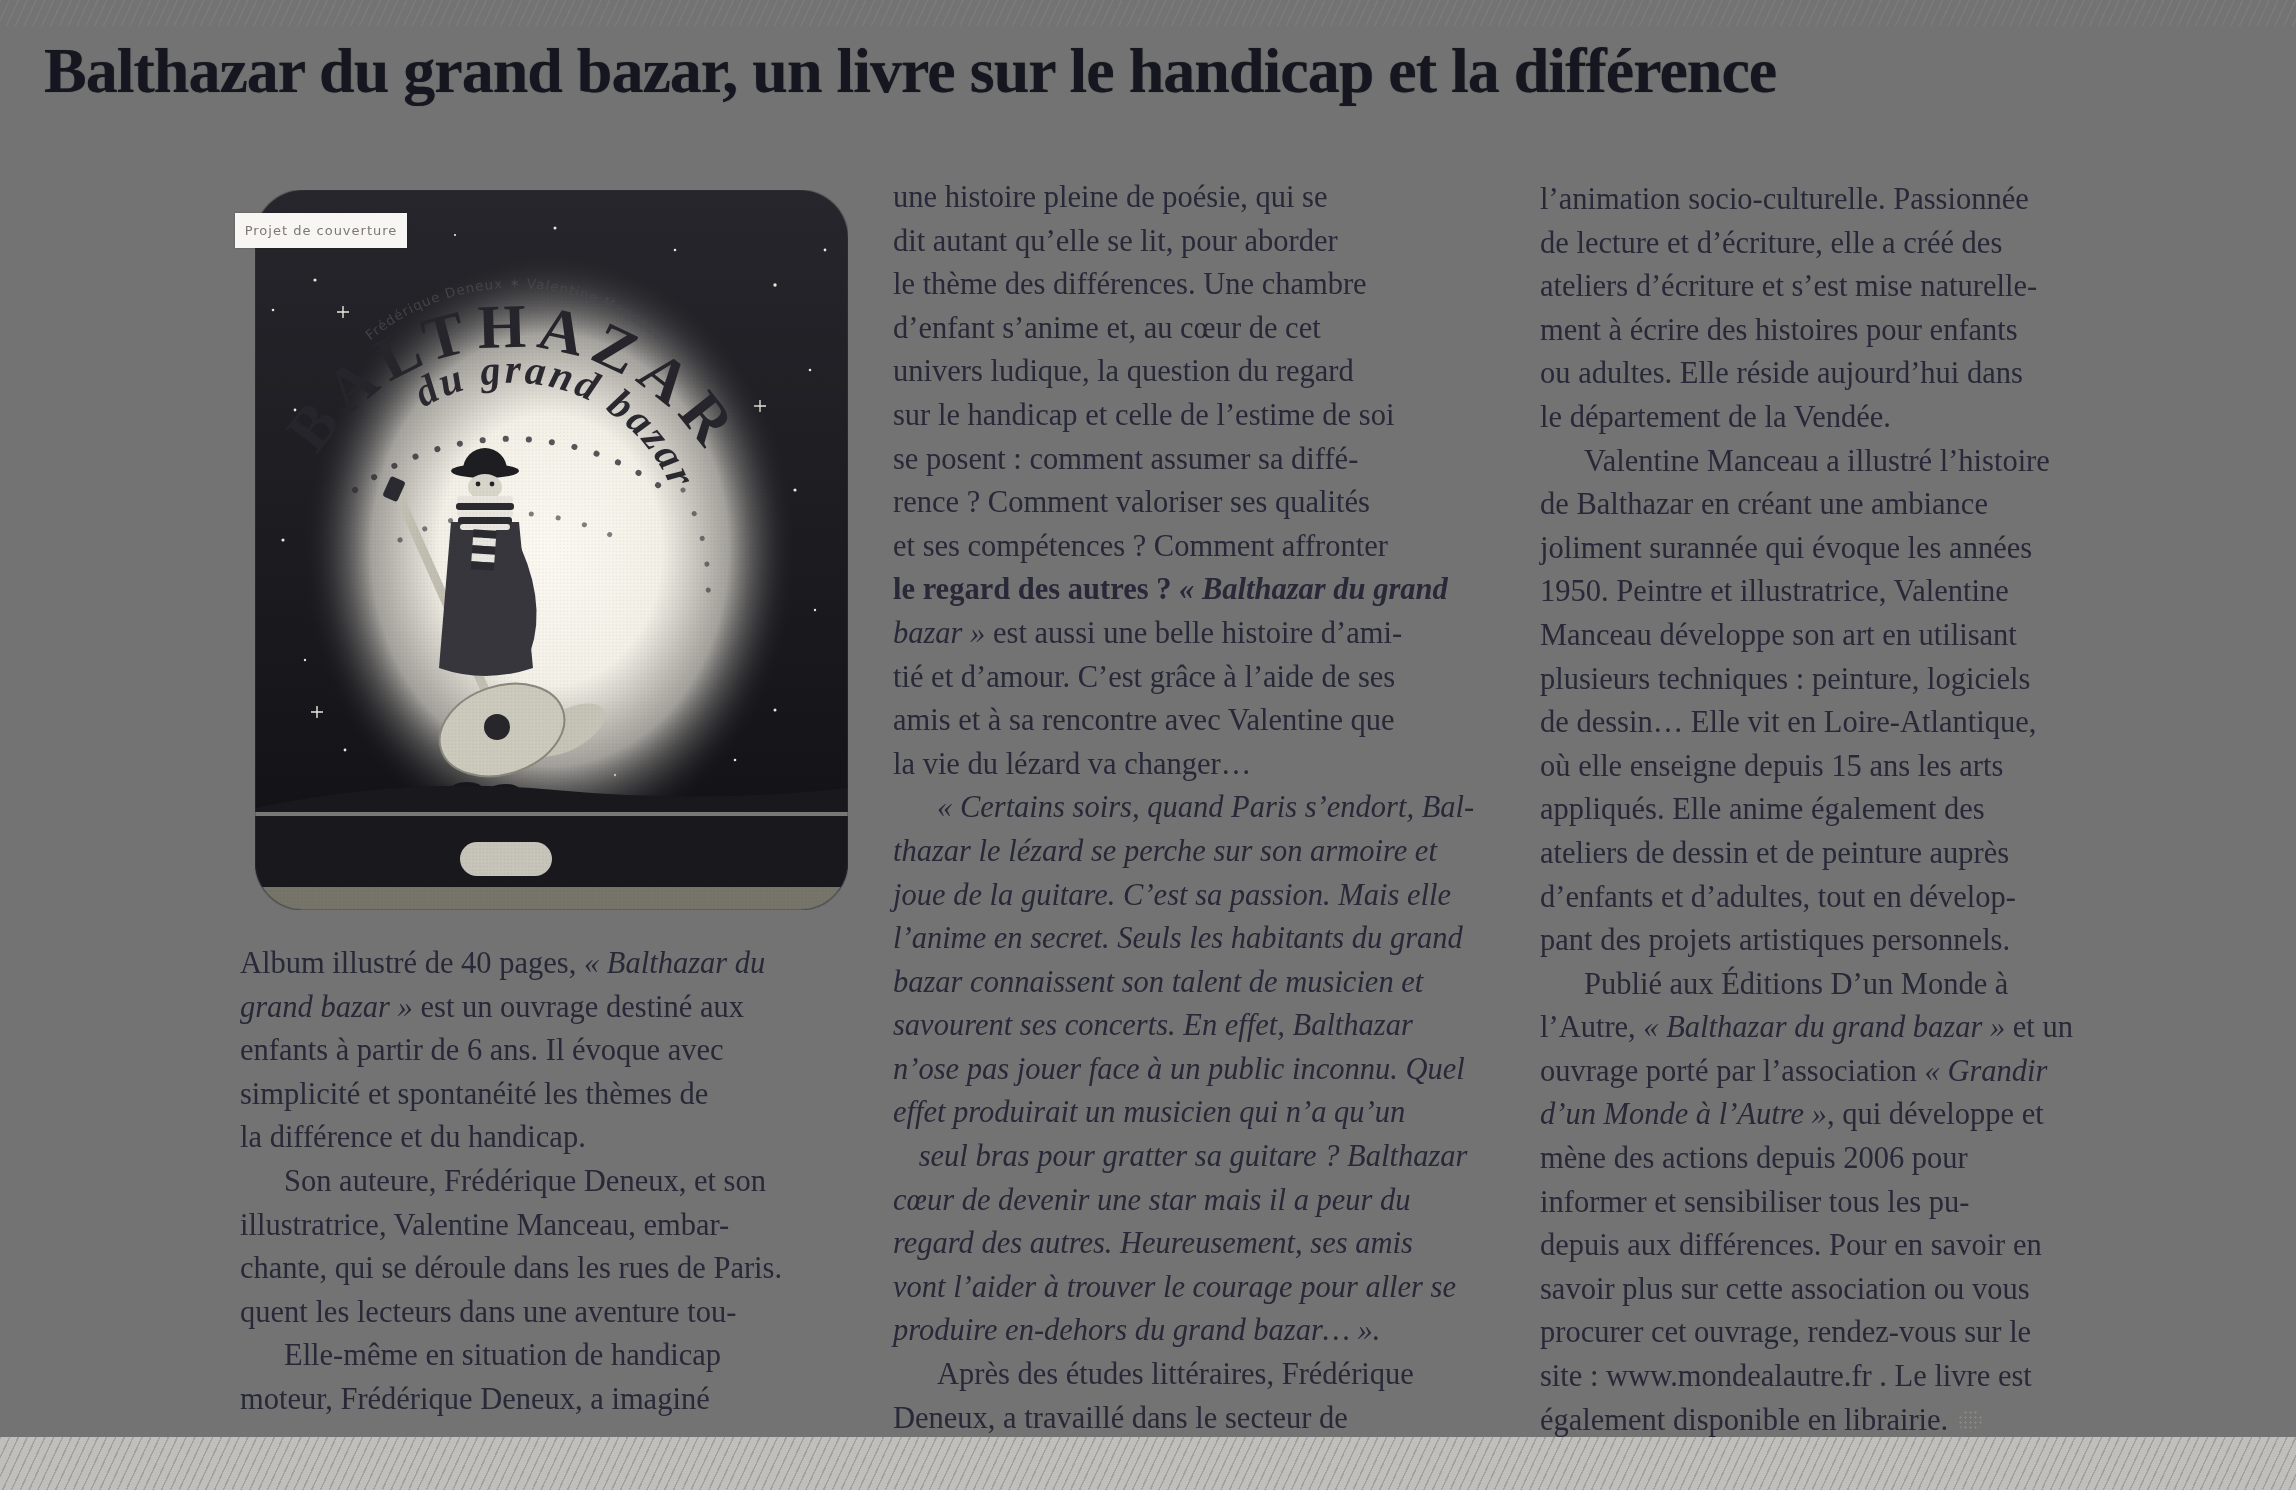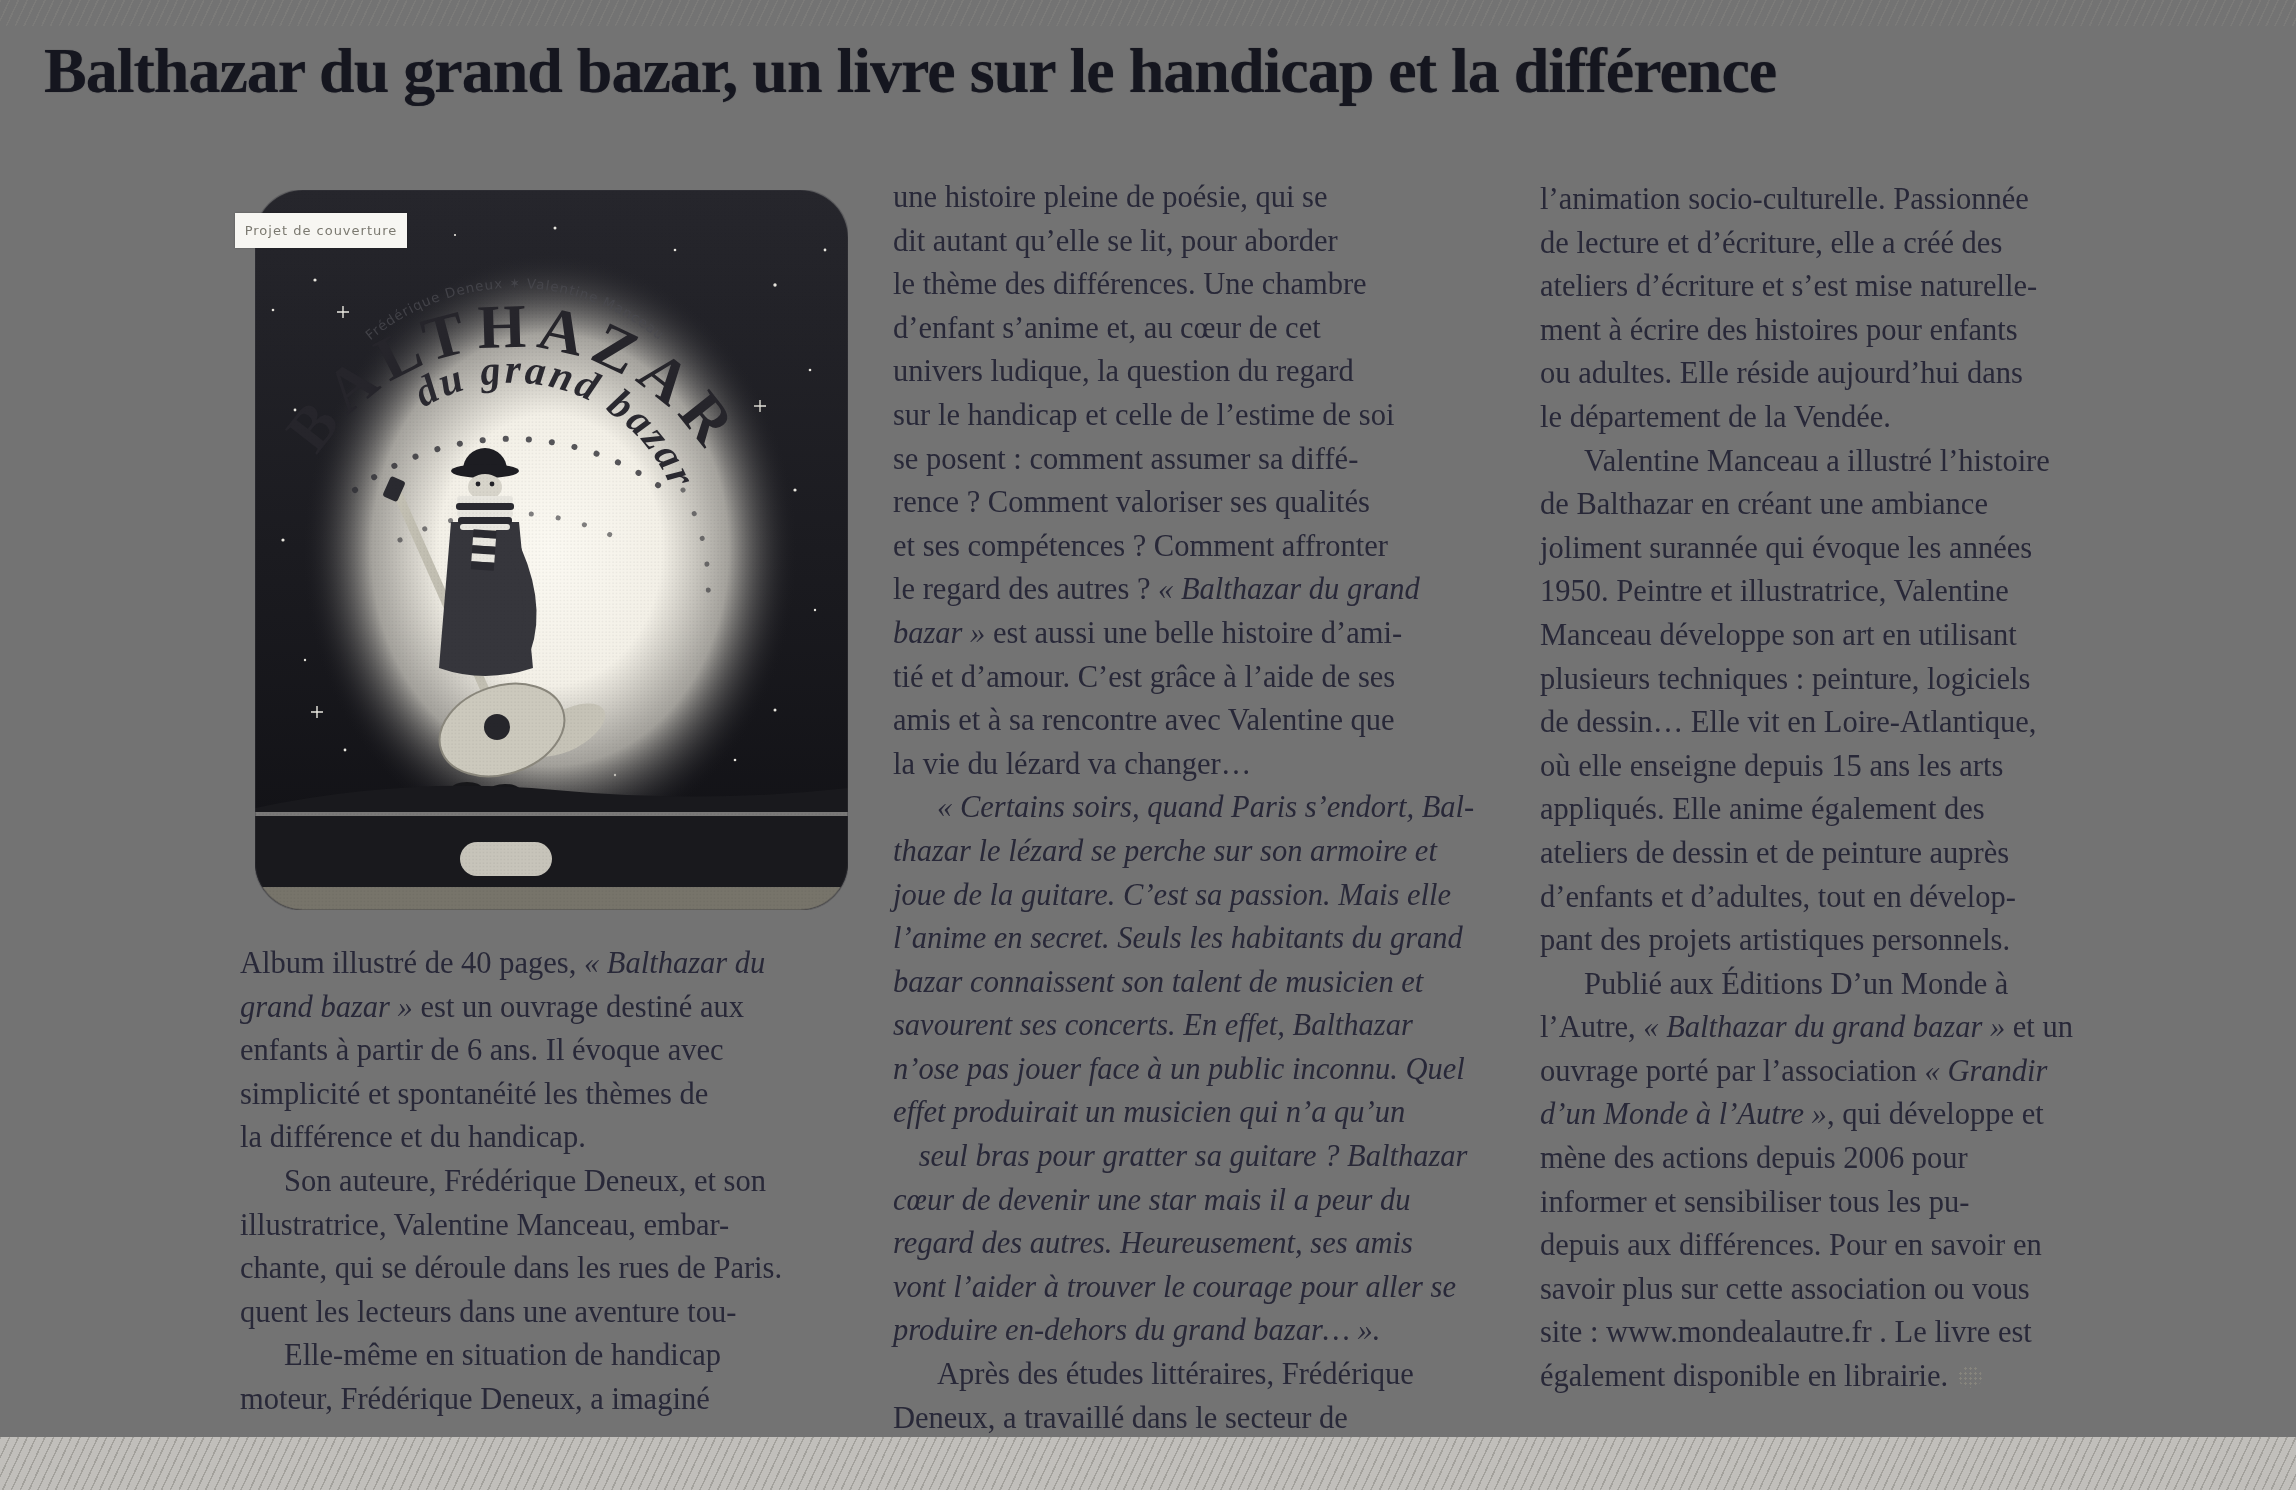--- a/index.html
+++ b/index.html
@@ -170,21 +170,21 @@
   <div class="col col2">
       <div class="line" style="word-spacing: 0px;"><span>une histoire pleine de poésie, qui se</span></div>
       <div class="line" style="word-spacing: 0px;"><span>dit autant qu’elle se lit, pour aborder</span></div>
       <div class="line" style="word-spacing: 0px;"><span>le thème des différences. Une chambre</span></div>
       <div class="line" style="word-spacing: 0px;"><span>d’enfant s’anime et, au cœur de cet</span></div>
       <div class="line" style="word-spacing: 0px;"><span>univers ludique, la question du regard</span></div>
       <div class="line" style="word-spacing: 0px;"><span>sur le handicap et celle de l’estime de soi</span></div>
       <div class="line" style="word-spacing: 0px;"><span>se posent : comment assumer sa diffé-</span></div>
       <div class="line" style="word-spacing: 0px;"><span>rence ? Comment valoriser ses qualités</span></div>
       <div class="line" style="word-spacing: 0px;"><span>et ses compétences ? Comment affronter</span></div>
-      <div class="line" style="word-spacing: 0px;"><span>le regard des autres ? </span><span class="it">« Balthazar du grand</span></div>
+      <div class="line" style="word-spacing: 0px; font-weight: bold;"><span>le regard des autres ? </span><span class="it">« Balthazar du grand</span></div>
       <div class="line" style="word-spacing: 0px;"><span class="it">bazar »</span><span> est aussi une belle histoire d’ami-</span></div>
       <div class="line" style="word-spacing: 0px;"><span>tié et d’amour. C’est grâce à l’aide de ses</span></div>
       <div class="line" style="word-spacing: 0px;"><span>amis et à sa rencontre avec Valentine que</span></div>
       <div class="line end"><span>la vie du lézard va changer…</span></div>
       <div class="line ind" style="word-spacing: 0px;"><span class="it">« Certains soirs, quand Paris s’endort, Bal-</span></div>
       <div class="line" style="word-spacing: 0px;"><span class="it">thazar le lézard se perche sur son armoire et</span></div>
       <div class="line" style="word-spacing: 0px;"><span class="it">joue de la guitare. C’est sa passion. Mais elle</span></div>
       <div class="line" style="word-spacing: 0px;"><span class="it">l’anime en secret. Seuls les habitants du grand</span></div>
       <div class="line" style="word-spacing: 0px;"><span class="it">bazar connaissent son talent de musicien et</span></div>
       <div class="line" style="word-spacing: 0px;"><span class="it">savourent ses concerts. En effet, Balthazar</span></div>
@@ -218,18 +218,19 @@
       <div class="line" style="word-spacing: 0px;"><span>d’enfants et d’adultes, tout en dévelop-</span></div>
       <div class="line end"><span>pant des projets artistiques personnels.</span></div>
       <div class="line ind" style="word-spacing: 0px;"><span>Publié aux Éditions D’un Monde à</span></div>
       <div class="line" style="word-spacing: 0px;"><span>l’Autre, </span><span class="it">« Balthazar du grand bazar »</span><span> et un</span></div>
       <div class="line" style="word-spacing: 0px;"><span>ouvrage porté par l’association </span><span class="it">« Grandir</span></div>
       <div class="line" style="word-spacing: 0px;"><span class="it">d’un Monde à l’Autre »</span><span>, qui développe et</span></div>
       <div class="line" style="word-spacing: 0px;"><span>mène des actions depuis 2006 pour</span></div>
       <div class="line" style="word-spacing: 0px;"><span>informer et sensibiliser tous les pu-</span></div>
       <div class="line" style="word-spacing: 0px;"><span>depuis aux différences. Pour en savoir en</span></div>
       <div class="line" style="word-spacing: 0px;"><span>savoir plus sur cette association ou vous</span></div>
+      <div class="line" style="word-spacing: 0px;"><span>procurer cet ouvrage, rendez-vous sur le</span></div>
       <div class="line" style="word-spacing: 0px;"><span>site : www.mondealautre.fr . Le livre est</span></div>
       <div class="line end"><span>également disponible en librairie.</span><span class="endmark"></span></div>
     </div>
 
   <div class="hatch hatch-bottom"></div>
 </div>
 
 </body></html>

